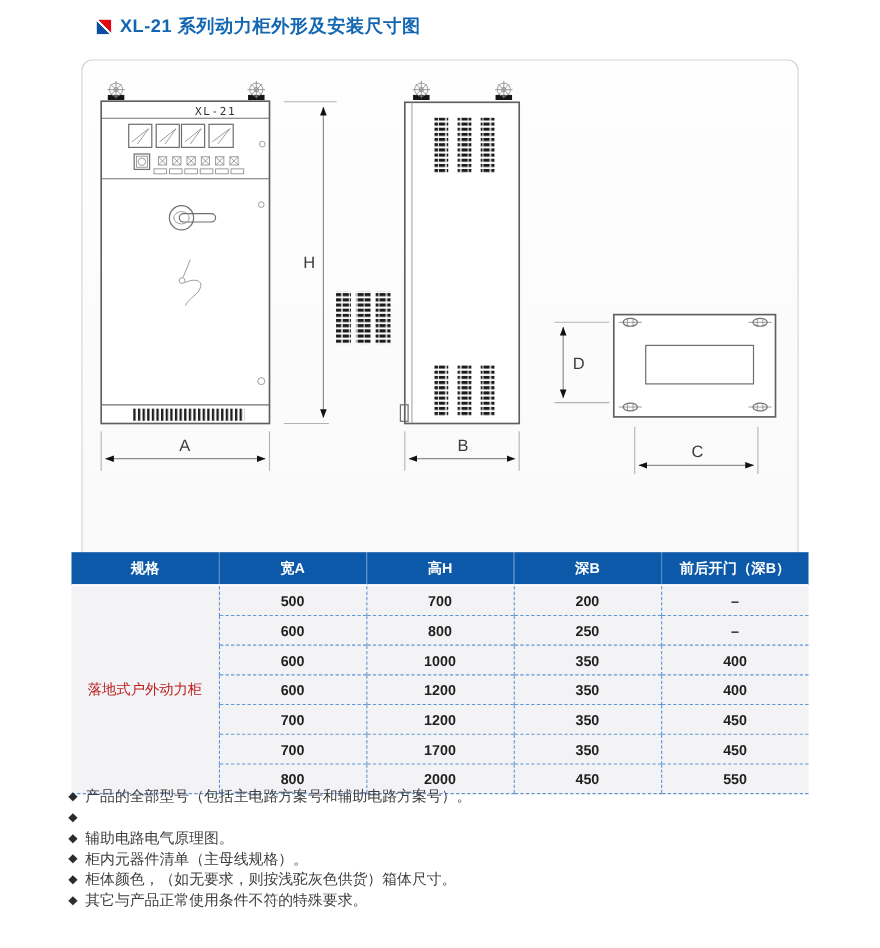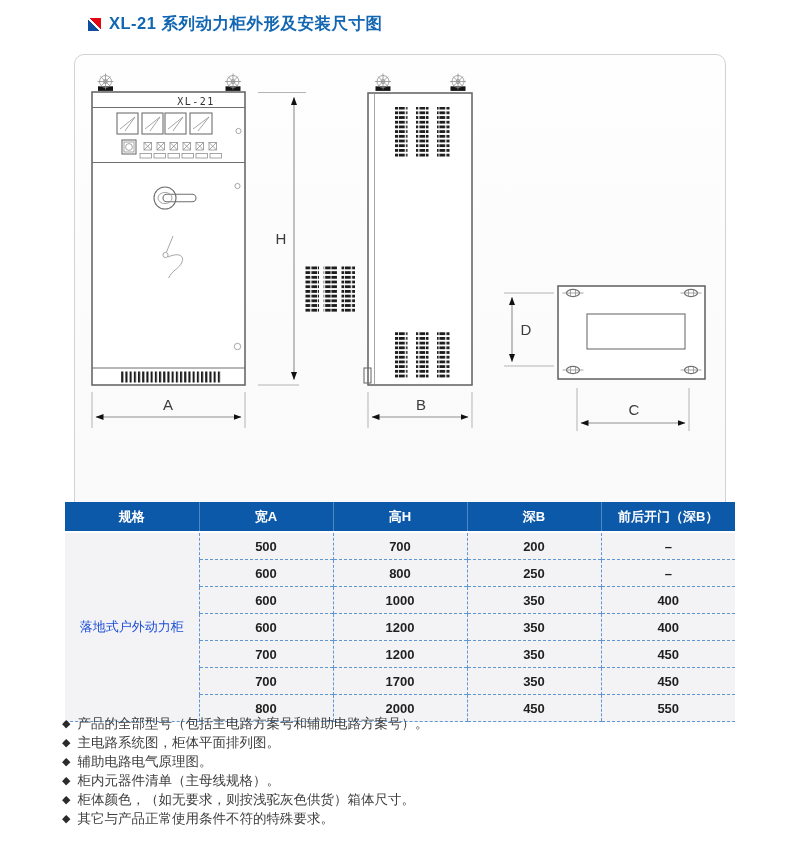--- a/index.html
+++ b/index.html
@@ -27,21 +27,21 @@
   svg .small{fill:#333;font-size:10px;letter-spacing:1.5px;font-family:"DejaVu Sans Mono","Liberation Mono",monospace;}
 
   
   .spec-table{position:absolute;left:65px;top:502px;width:670px;border-collapse:collapse;
               table-layout:fixed;font-size:13px;}
   .spec-table th{background:#0d59a9;color:#fff;font-weight:600;height:27px;
                  border-bottom:2px solid #fff;border-left:1px solid rgba(255,255,255,.28);}
   .spec-table th:first-child{border-left:none;}
   .spec-table td{background:#f3f3f5;color:#1f1f1f;text-align:center;height:24px;
                  font-weight:600;border-left:1px dashed #6096d2;}
-  .spec-table td.group{border-left:none;font-weight:500;color:#1d4ed8;
+  .spec-table td.group{border-left:none;font-weight:500;color:#b91c1c;
                        border-bottom:1px dashed #6096d2;margin-top:12px;}
   .spec-table tbody tr + tr td{border-top:1px dashed #6096d2;}
   .spec-table tbody tr:last-child td{border-bottom:1px dashed #6096d2;}
 
   
   .notes{position:absolute;left:60px;top:702px;width:690px;}
   .notes .sec-title{position:static;}
   .notes ul{list-style:none;margin:12px 0 0 2px;padding:0;}
   .notes li{height:19px;font-size:13.5px;color:#3d3d3d;display:flex;align-items:center;}
   .notes .diamond{font-size:11px;color:#2b2b2b;margin-right:7px;}
@@ -297,21 +297,20 @@
   </table>
 
   <div class="notes">
     <ul>
       <li>
           <span class="diamond">◆</span>
           <span>产品的全部型号（包括主电路方案号和辅助电路方案号）。</span>
         </li>
       <li>
           <span class="diamond">◆</span>
-          <span>主电路系统图，柜体平面排列图。</span>
         </li>
       <li>
           <span class="diamond">◆</span>
           <span>辅助电路电气原理图。</span>
         </li>
       <li>
           <span class="diamond">◆</span>
           <span>柜内元器件清单（主母线规格）。</span>
         </li>
       <li>

